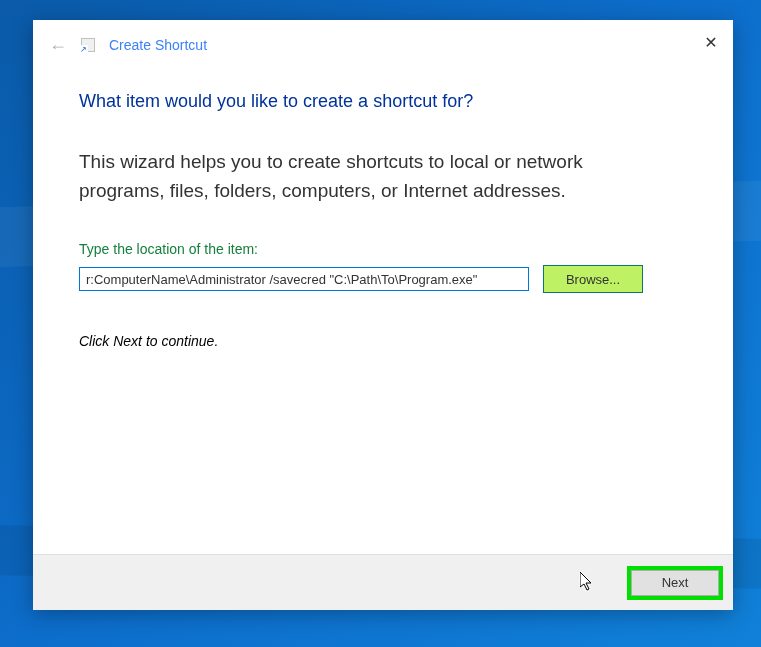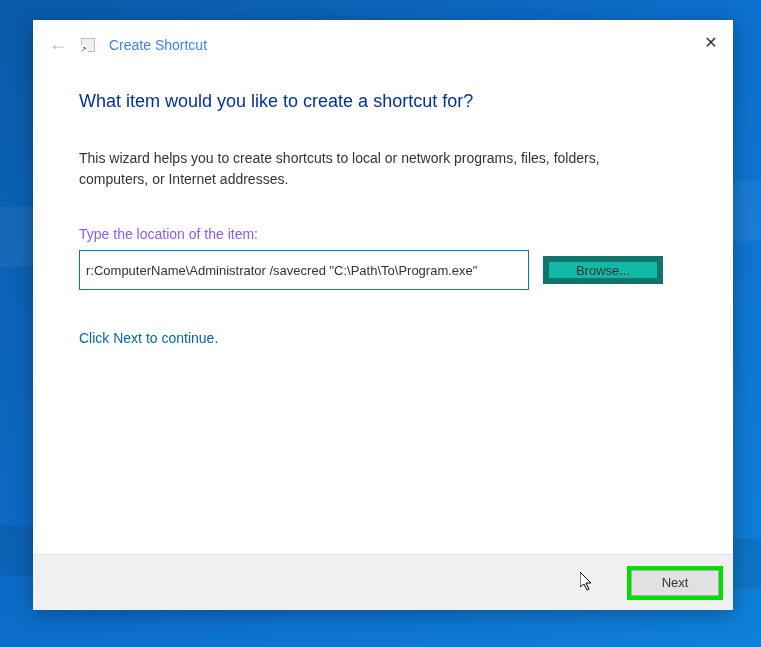--- a/index.html
+++ b/index.html
@@ -99,59 +99,60 @@
       flex: 1;
       padding: 36px 70px 20px 46px;
     }
     .heading {
       font-size: 18px;
       color: #003399;
       font-weight: 400;
       margin-bottom: 36px;
     }
     .description {
-      font-size: 14px;
+      font-size: 19px;
       color: #333;
       line-height: 1.5;
       margin-bottom: 36px;
       max-width: 560px;
     }
     .label {
       font-size: 14px;
-      color: #8b5cf6;
+      color: #15803d;
       margin-bottom: 8px;
     }
     .input-row {
       display: flex;
       gap: 14px;
       align-items: center;
       margin-bottom: 40px;
     }
     .location-input {
       width: 450px;
-      height: 40px;
+      height: 24px;
       border: 1px solid #0078d7;
       padding: 4px 6px;
       font-size: 13px;
       font-family: "Segoe UI", sans-serif;
       outline: none;
       color: #333;
     }
     .browse-btn {
-      width: 120px;
+      width: 100px;
       height: 28px;
-      background: #14b8a6;
-      border: 6px solid #0f766e;
+      background: #bef264;
+      border: 1px solid #0f766e;
       font-size: 13px;
       color: #333;
       cursor: pointer;
     }
     .continue-text {
       font-size: 14px;
-      color: #0369a1;
+      color: #000000;
+      font-style: italic;
     }
     .footer {
       height: 56px;
       background: #f0f0f0;
       border-top: 1px solid #dfdfdf;
       display: flex;
       justify-content: flex-end;
       align-items: center;
       padding: 0 14px;
       gap: 10px;

